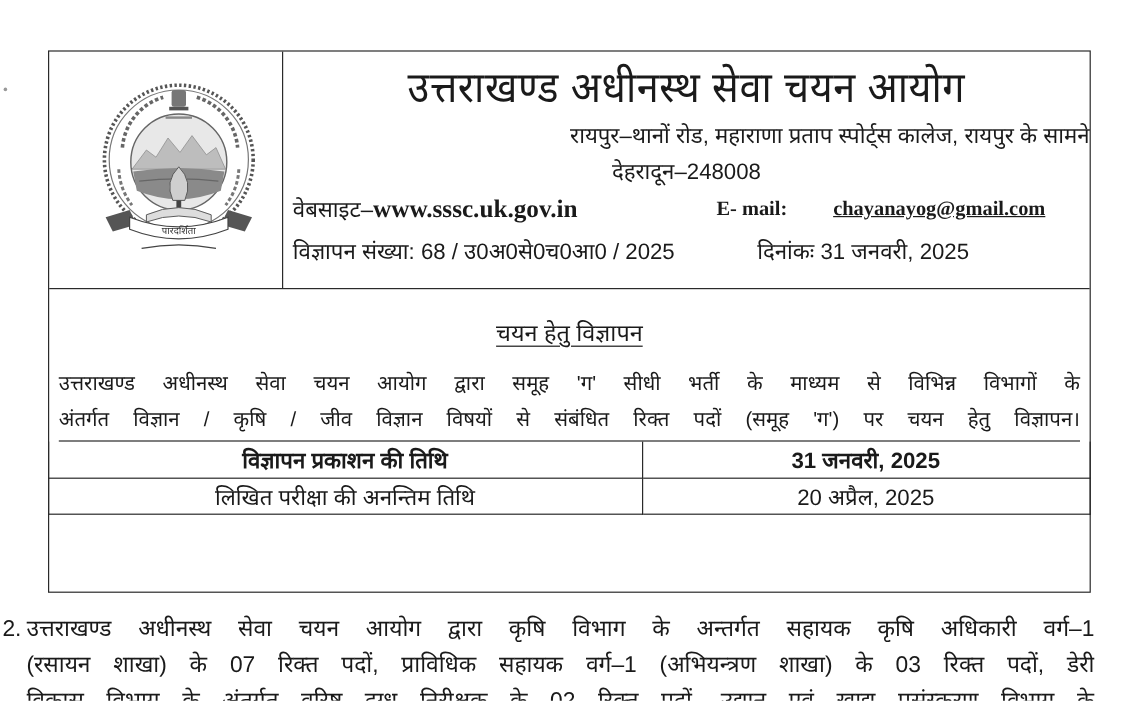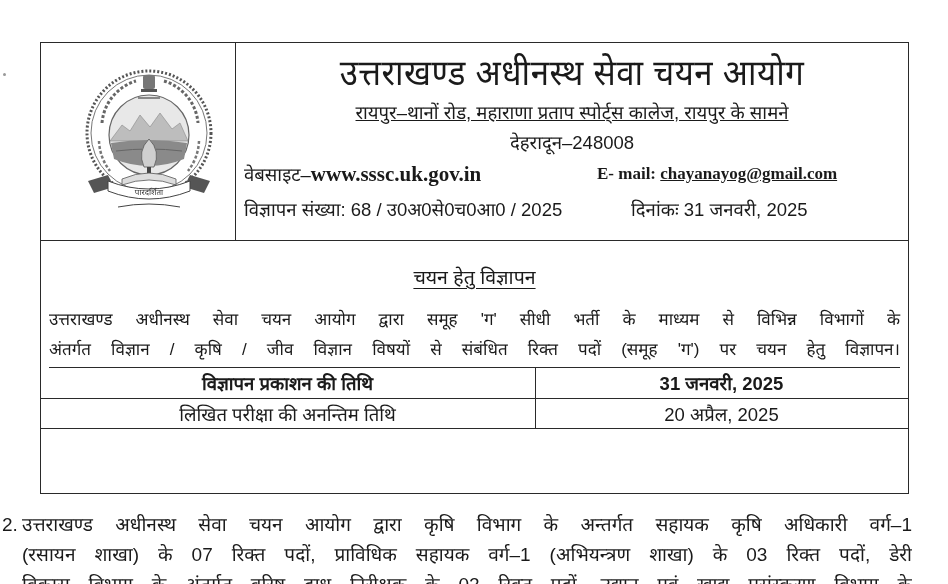--- a/index.html
+++ b/index.html
@@ -41,39 +41,39 @@
     .org-title {
       position: absolute; left: 0; right: 0; top: 6px;
       text-align: center;
       font-size: 33px;
       letter-spacing: 0.5px;
       font-weight: normal;
       transform: scaleY(1.08);
     }
     .address {
       position: absolute; left: 0; right: 0; top: 56px;
-      text-align: center; font-size: 18.5px; text-decoration: underline;
+      text-align: right; font-size: 18.5px;
     }
     .city {
       position: absolute; left: 0; right: 0; top: 86px;
       text-align: center; font-size: 18.5px;
     }
     .contact-row {
       position: absolute; left: 8px; right: 10px; top: 118px;
       font-size: 18.5px; white-space: nowrap;
     }
     .contact-row .web-label { font-size: 18.5px; }
     .contact-row .web-url {
       font-family: "Liberation Serif", serif; font-weight: bold; font-size: 21px;
     }
     .contact-row .email-block {
       position: absolute; left: 353px; top: 3px;
       font-family: "Liberation Serif", serif; font-weight: bold; font-size: 17px;
     }
-    .contact-row .email-addr { text-decoration: underline; }
+    .contact-row .email-addr { text-decoration: underline; margin-left: 34px; }
     .ad-row {
       position: absolute; left: 8px; right: 0; top: 153px;
       font-size: 18.5px; white-space: nowrap;
     }
     .ad-row .date-part { position: absolute; left: 387px; top: 0; }
     .notice-heading {
       position: absolute; left: 0; right: 0; top: 220px;
       text-align: center; font-size: 19.5px;
     }
     .notice-heading span {

